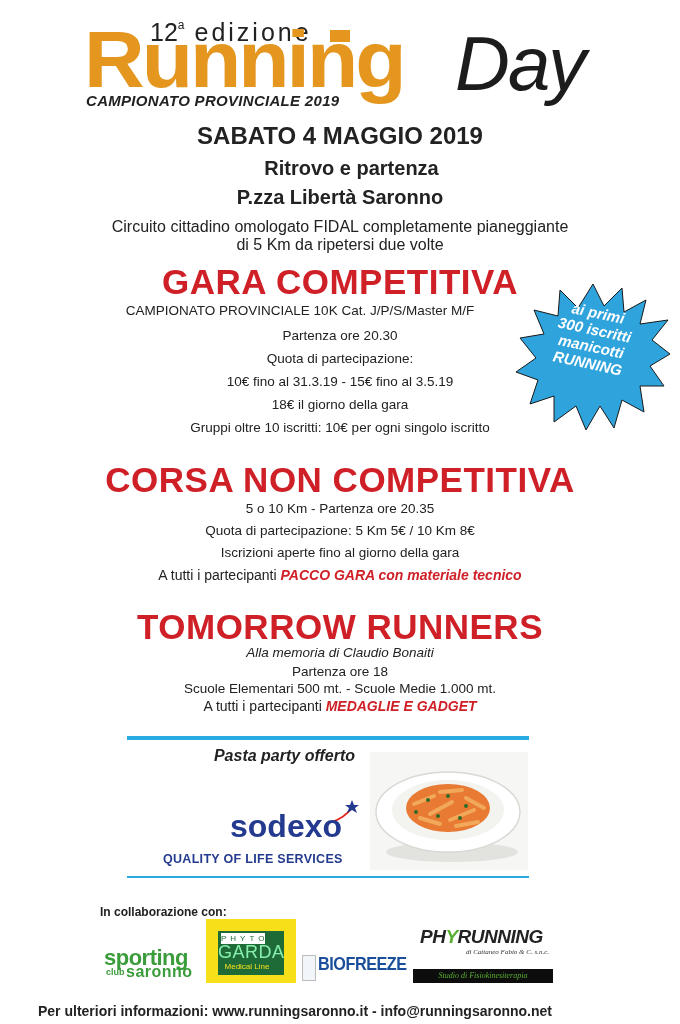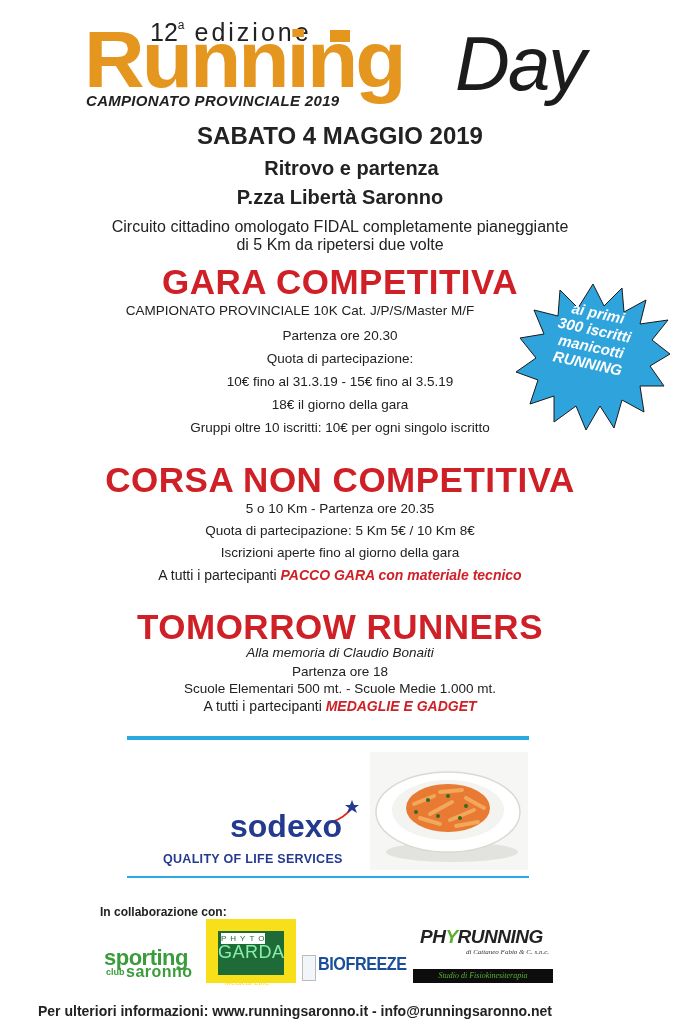--- a/index.html
+++ b/index.html
@@ -43,21 +43,21 @@
   
   .collab-label { left: 100px; top: 905px; font-size: 12px; color: #222; font-weight: bold; }
   .sporting { left: 104px; top: 945px; width: 100px; height: 40px; }
   .sporting .s1 { position: absolute; left: 0; top: 0; font-size: 22px; font-weight: bold; color: #3a9c3a; letter-spacing: -0.5px; }
   .sporting .s2 { position: absolute; left: 2px; top: 22px; font-size: 9px; font-weight: bold; color: #3a9c3a; }
   .sporting .s3 { position: absolute; left: 22px; top: 18px; font-size: 16px; font-weight: bold; color: #3a9c3a; letter-spacing: 0.5px; }
   .phyto { left: 206px; top: 919px; width: 90px; height: 64px; background: #f7e01a; }
   .phyto-inner { position: absolute; left: 12px; top: 12px; width: 66px; height: 44px; background: #1f6b37; color: #fff; text-align: center; }
   .phyto-top { position: absolute; left: 3px; top: 2px; width: 44px; height: 11px; background: #fff; color: #1f6b37; font-size: 8px; letter-spacing: 4px; line-height: 11px; }
   .phyto-garda { position: absolute; left: 0; top: 12px; width: 66px; font-size: 18px; line-height: 18px; color: #86efac; letter-spacing: 0.5px; }
-  .phyto-med { position: absolute; left: 0; top: 31px; width: 58px; font-size: 8px; font-style: italic; color: #f7e01a; margin-top: 16px; }
+  .phyto-med { position: absolute; left: 0; top: 31px; width: 58px; font-size: 8px; color: #f7e01a; }
   .biofreeze-icon { left: 302px; top: 955px; width: 14px; height: 26px; border: 1px solid #bbb; background: #f2f6fa; }
   .biofreeze { left: 318px; top: 954px; font-size: 18px; font-weight: bold; color: #1a4e9a; letter-spacing: -0.5px; transform: scaleX(0.9); transform-origin: left; }
   .physio { left: 420px; top: 926px; font-size: 19px; font-weight: bold; color: #222; font-style: italic; letter-spacing: -0.5px; }
   .physio-y { color: #5ab031; }
   .physio-sub { left: 466px; top: 948px; font-size: 7px; color: #333; font-style: italic; font-family: "Liberation Serif", serif; }
   .physio-bar { left: 413px; top: 969px; width: 140px; height: 14px; background: #0d0d0d; color: #5ab031; font-size: 8px; font-style: italic; text-align: center; line-height: 14px; font-family: "Liberation Serif", serif; }
 
   .footer { left: 38px; top: 1003px; font-size: 14px; font-weight: bold; color: #222; }
 </style>
 </head>
@@ -106,20 +106,21 @@
 <div class="abs center section-title" style="top:607px;">TOMORROW RUNNERS</div>
 <div class="abs center line it" style="top:645px;">Alla memoria di Claudio Bonaiti</div>
 <div class="abs center line" style="top:664px;">Partenza ore 18</div>
 <div class="abs center line" style="top:681px;">Scuole Elementari 500 mt. - Scuole Medie 1.000 mt.</div>
 <div class="abs center line" style="top:698px; font-size:14px;">
   <span>A tutti i partecipanti </span><span class="hl">MEDAGLIE E GADGET</span>
 </div>
 
 <div class="abs rule-top"></div>
 <div class="abs pasta-text">
+  <div>Pasta party offerto</div>
 </div>
 <svg class="abs plate" viewBox="0 0 158 118">
   <rect width="158" height="118" fill="#f6f6f4"></rect>
   <ellipse cx="82" cy="100" rx="66" ry="10" fill="#e2e2de"></ellipse>
   <ellipse cx="78" cy="60" rx="72" ry="40" fill="#ffffff" stroke="#d9d9d5" stroke-width="1.5"></ellipse>
   <ellipse cx="78" cy="58" rx="56" ry="30" fill="#f3f3f0"></ellipse>
   <ellipse cx="78" cy="56" rx="42" ry="24" fill="#e87a33"></ellipse>
   <g stroke="#f2a85a" stroke-width="4" stroke-linecap="round">
     <line x1="44" y1="52" x2="64" y2="44"></line>
       <line x1="60" y1="62" x2="82" y2="50"></line>

